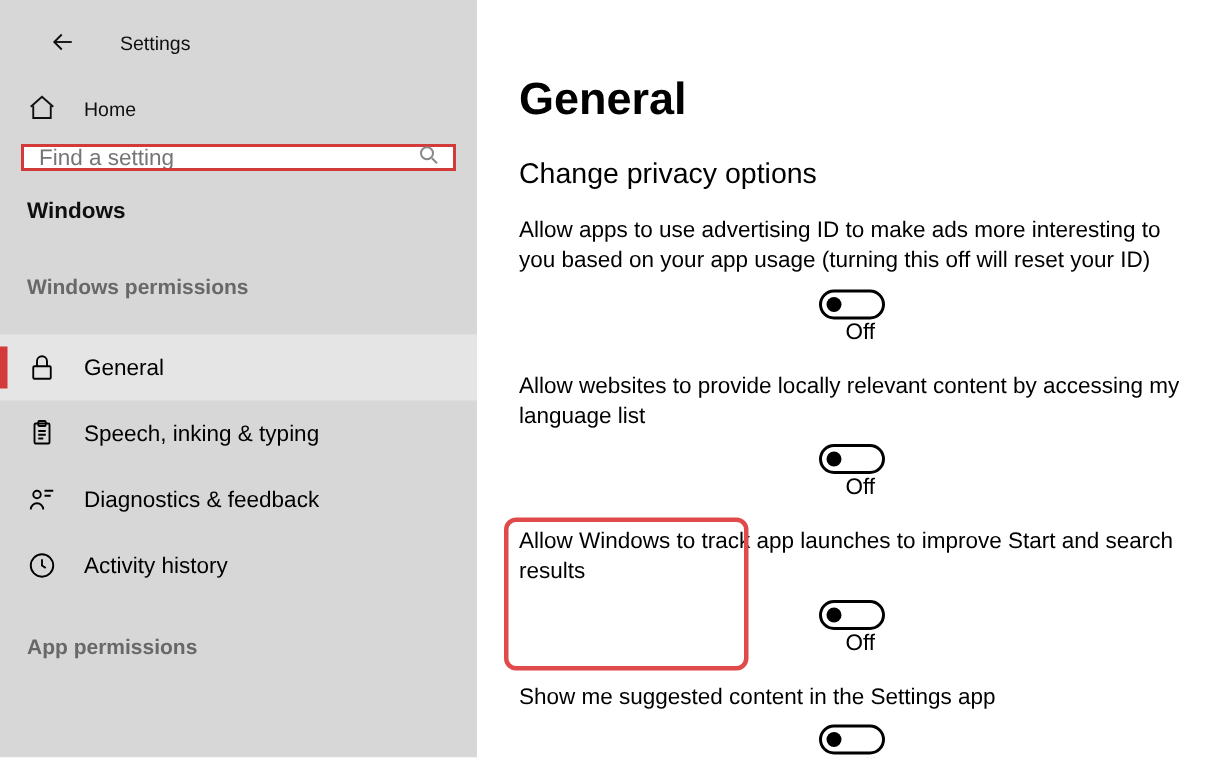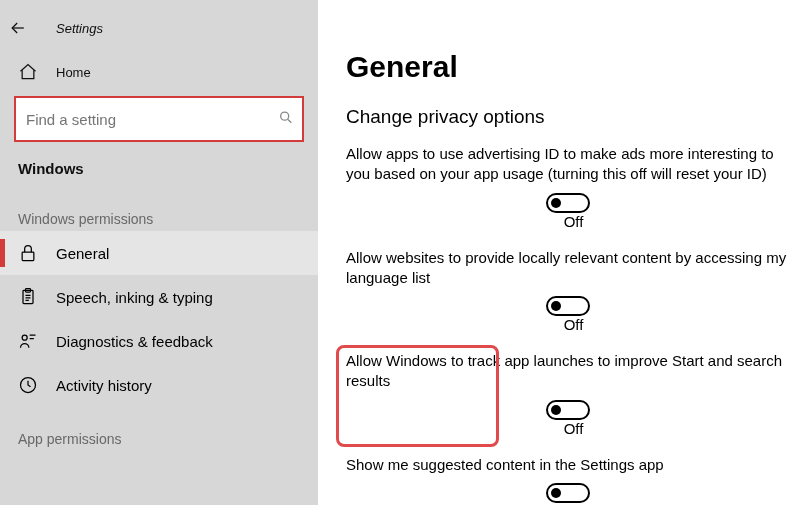--- a/index.html
+++ b/index.html
@@ -25,22 +25,21 @@
   }
   .overlay {
     position: absolute;
     inset: 0;
     background: rgba(120,120,120,0.12);
     pointer-events: none;
   }
   .titlebar {
     display: flex;
     align-items: center;
-    padding: 6px 12px 14px 4px;
-    font-style: italic;
+    padding: 6px 12px 14px 28px;
   }
   .back-btn {
     width: 28px; height: 28px;
     display: flex; align-items: center; justify-content: center;
     background: transparent;
   }
   .titlebar-title {
     margin-left: 24px;
     font-size: 13px;
   }
@@ -49,21 +48,21 @@
     align-items: center;
     padding: 6px 18px 10px 18px;
   }
   .home-row .label { margin-left: 18px; font-size: 13px; }
   .search-wrap {
     margin: 4px 14px 14px 14px;
     position: relative;
   }
   .search-input {
     width: 100%;
-    height: 46px;
+    height: 18px;
     padding: 6px 32px 6px 10px;
     font-size: 15px;
     color: #666;
     border: 2px solid #d33a3a;
     background: #fff;
     outline: none;
   }
   .search-icon {
     position: absolute;
     right: 10px; top: 50%;
@@ -71,21 +70,22 @@
     color: #888;
   }
   .section-heading {
     font-weight: 700;
     font-size: 15px;
     padding: 4px 18px 10px 18px;
   }
   .category-label {
     color: #666;
     font-size: 14px;
-    padding: 24px 18px 4px 18px;
+    padding: 24px 18px 24px 18px;
+    font-weight: bold;
   }
   .nav-item {
     display: flex;
     align-items: center;
     height: 44px;
     padding: 0 18px;
     position: relative;
   }
   .nav-item .label { margin-left: 18px; font-size: 15px; }
   .nav-item.active::before {

